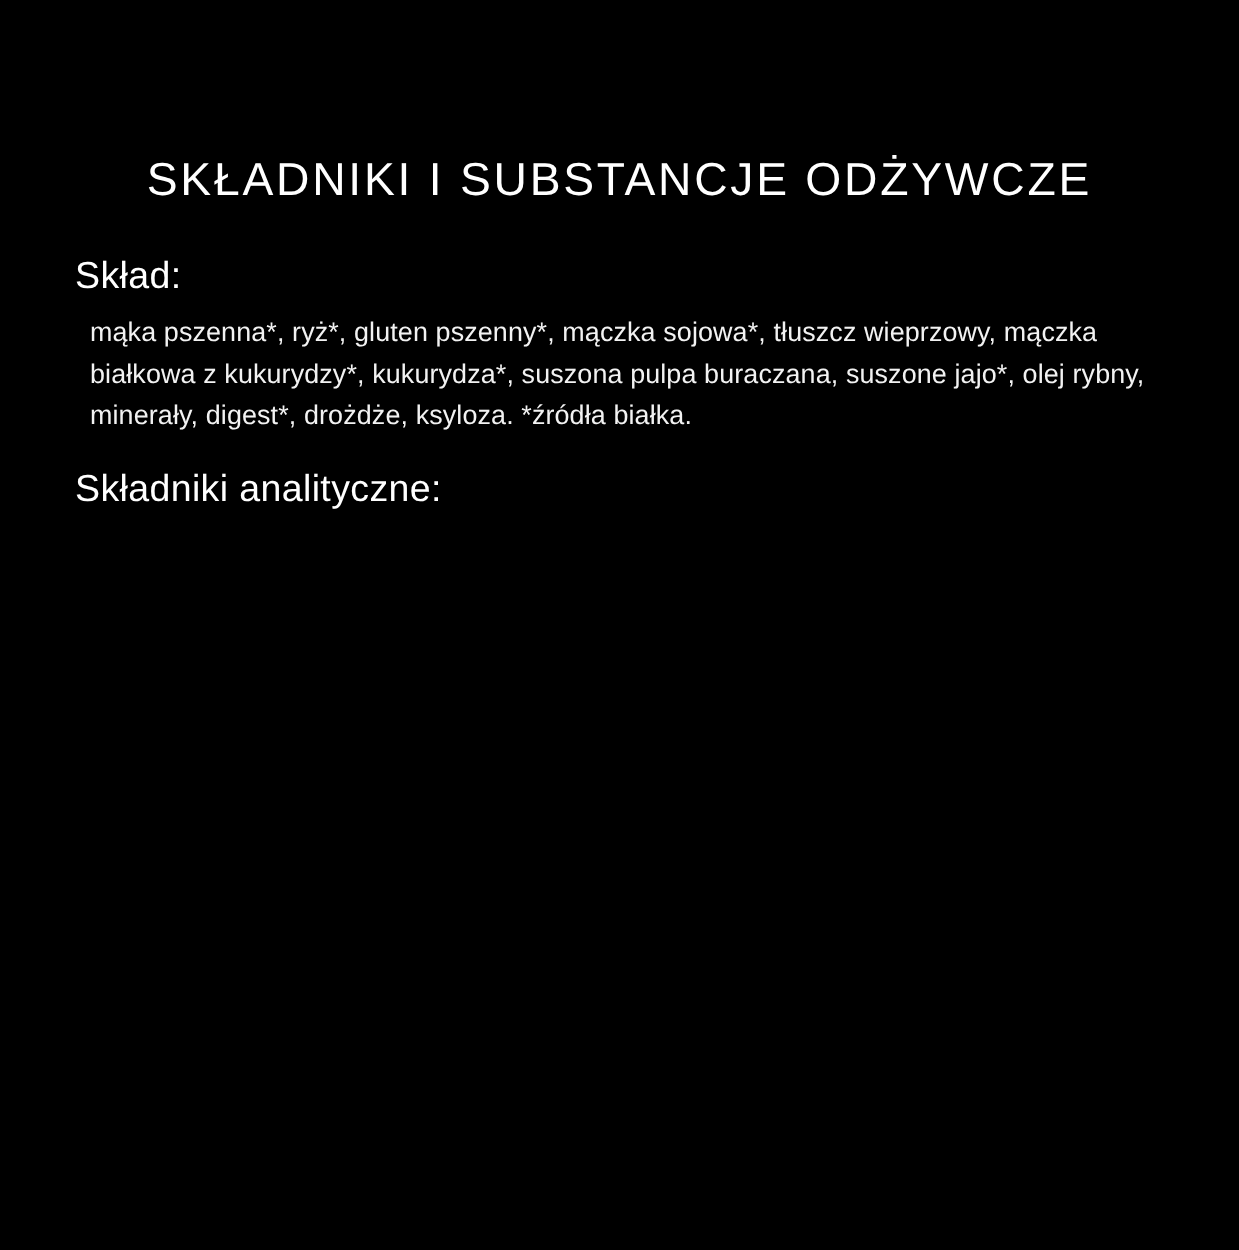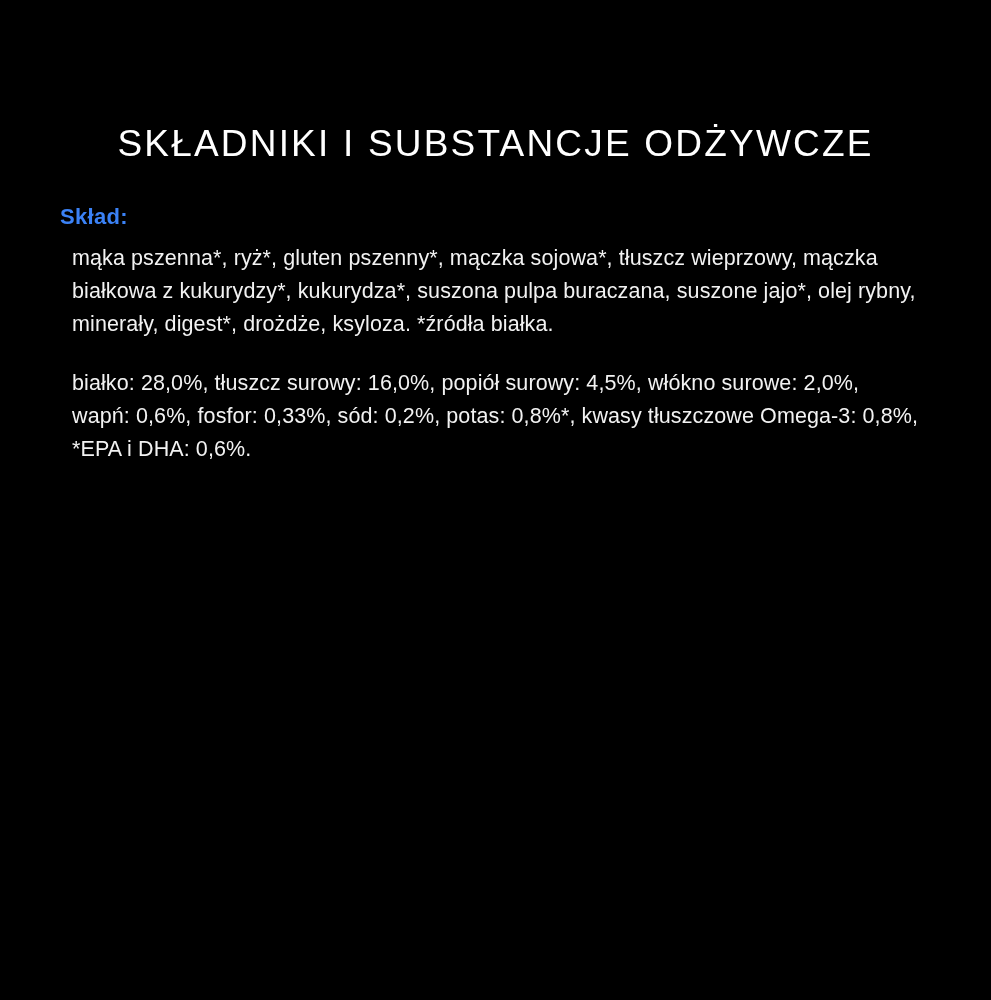--- a/index.html
+++ b/index.html
@@ -54,23 +54,23 @@
   }
 
   .content {
     margin-top: 38px;
   }
 
   .section { margin-bottom: 26px; }
   .section:last-child { margin-bottom: 0; }
 
   .section-heading {
-    font-size: 22px;
-    font-weight: 700;
-    color: #3b82f6;
+    font-size: 30px;
+    font-weight: 400;
+    color: #ffffff;
     margin: 0 0 8px 0;
     letter-spacing: 0.3px;
   }
 
   .section-body {
     font-size: 21.5px;
     line-height: 1.53;
     color: #f2f2f2;
     margin: 12px;
     letter-spacing: 0.1px;
@@ -89,21 +89,21 @@
   <h1 class="title">SKŁADNIKI I SUBSTANCJE ODŻYWCZE</h1>
 
   <div class="content">
 
     <div class="section">
       <h2 class="section-heading">Skład:</h2>
       <p class="section-body">mąka pszenna*, ryż*, gluten pszenny*, mączka sojowa*, tłuszcz wieprzowy, mączka białkowa z kukurydzy*, kukurydza*, suszona pulpa buraczana, suszone jajo*, olej rybny, minerały, digest*, drożdże, ksyloza. *źródła białka.</p>
     </div>
 
     <div class="section">
-      <p class="section-body">białko: 28,0%, tłuszcz surowy: 16,0%, popiół surowy: 4,5%, włókno surowe: 2,0%, wapń: 0,6%, fosfor: 0,33%, sód: 0,2%, potas: 0,8%*, kwasy tłuszczowe Omega-3: 0,8%, *EPA i DHA: 0,6%.</p>
+      <h2 class="section-heading">Składniki analityczne:</h2>
     </div>
 
     <div class="section">
     </div>
 
   </div>
 
   <div class="spacer"></div>
 
   <div class="rule-wrap rule-bottom">

